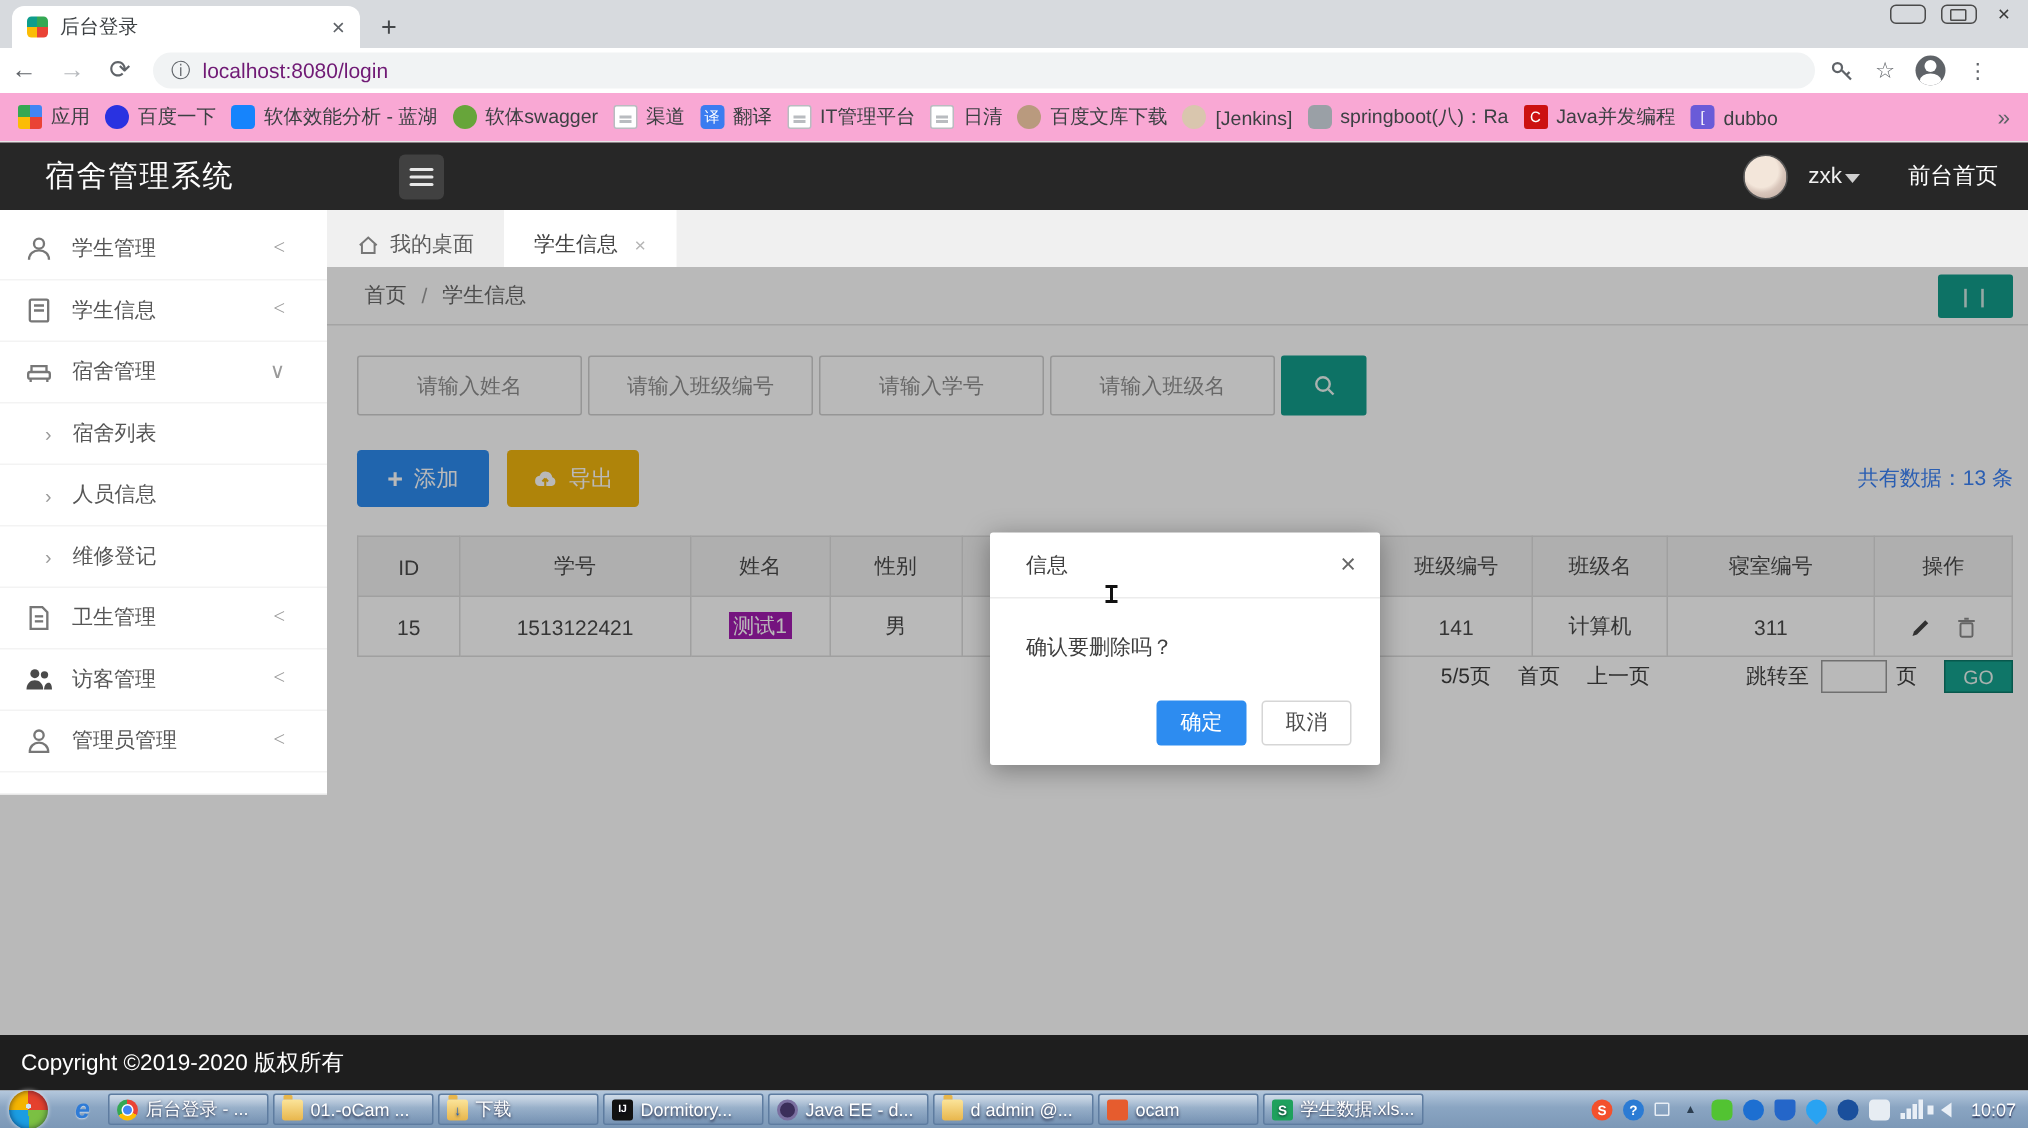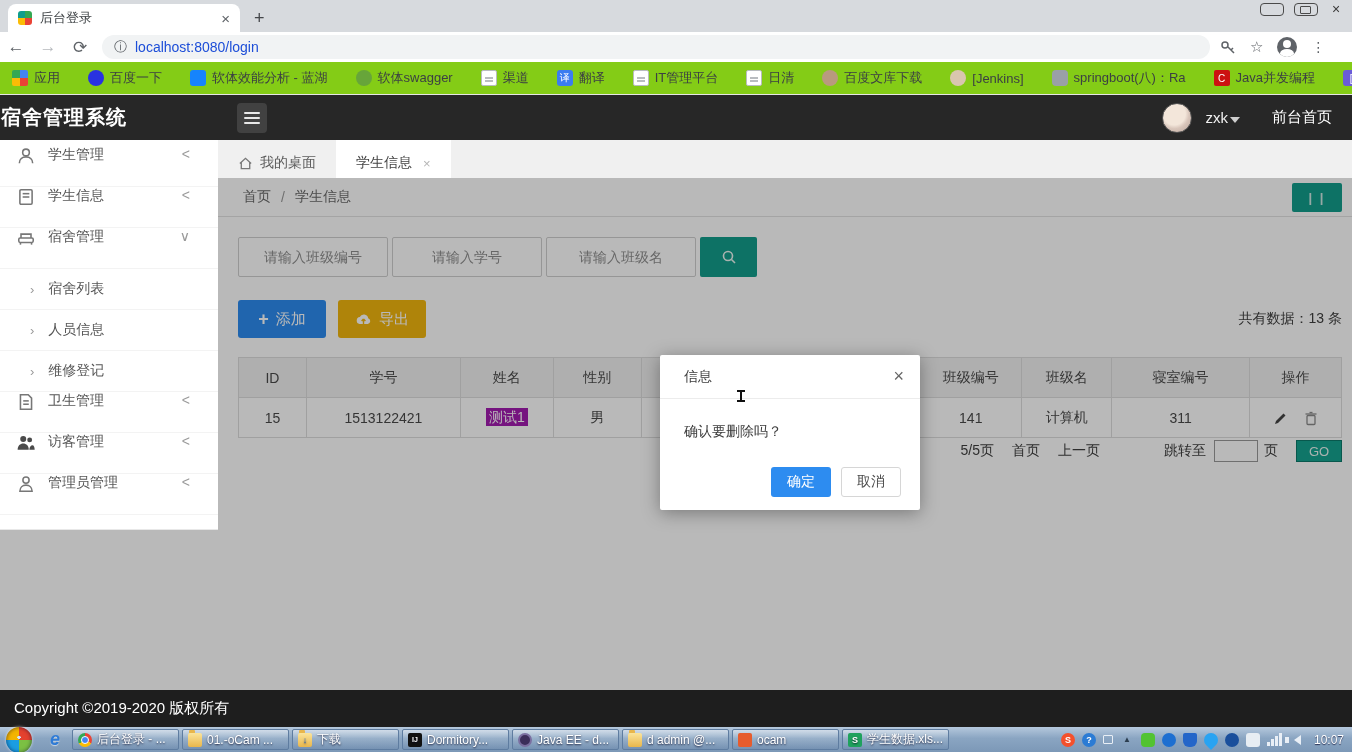--- a/index.html
+++ b/index.html
@@ -20,72 +20,72 @@
   .wc.restore::after { content:""; position:absolute; left:5px; top:2px; width:9px; height:6px; border:1.5px solid #4a4a4a; border-radius:1px; }
   .wc.close { border:none; width:16px; font-size:14px; color:#3a3a3a; text-align:center; line-height:13px; }
 
   .addressbar { position:absolute; top:32px; left:0; width:1352px; height:30px; background:#fff;
     display:flex; align-items:center; }
   .navbtn { font-size:17px; color:#5f6368; width:32px; text-align:center; }
   .navbtn.dis { color:#b6b9bd; }
   .urlpill { margin-left:6px; width:1108px; height:24px; background:#f1f3f4; border-radius:12px;
     display:flex; align-items:center; padding:0 12px; gap:8px; }
   .urlpill .info { font-size:13px; color:#5f6368; }
-  .urlpill .url { font-size:14px; color:#1d4ed8; }
+  .urlpill .url { font-size:14px; color:#701a75; }
   .abar-right { display:flex; align-items:center; gap:14px; margin-left:10px; }
   .star { font-size:15px; color:#5f6368; }
   .prof { width:20px; height:20px; border-radius:50%; background:#5f6368; position:relative; overflow:hidden; }
   .prof::before { content:""; position:absolute; left:6px; top:3px; width:8px; height:8px; border-radius:50%; background:#fff; }
   .prof::after  { content:""; position:absolute; left:3px; top:12px; width:14px; height:9px; border-radius:50%; background:#fff; }
   .dots { font-size:14px; color:#5f6368; }
 
-  .bookmarks { position:absolute; top:62px; left:0; width:1352px; height:33px; background:#84cc16;
-    border-bottom:1px solid #e6e6e6; display:flex; align-items:center; padding:0 12px; gap:28px; }
+  .bookmarks { position:absolute; top:62px; left:0; width:1352px; height:33px; background:#f9a8d4;
+    border-bottom:1px solid #e6e6e6; display:flex; align-items:center; padding:0 12px; gap:10px; }
   .bm { display:flex; align-items:center; gap:6px; font-size:13px; color:#3c4043; white-space:nowrap; }
   .bmi { width:16px; height:16px; border-radius:3px; flex:0 0 auto; display:flex; align-items:center;
     justify-content:center; font-size:10px; color:#fff; }
   .bmi.apps { background:conic-gradient(#4285f4 0 25%, #ea4335 0 50%, #fbbc05 0 75%, #34a853 0); border-radius:2px; }
   .bmi.baidu { background:#2932e1; border-radius:50%; }
   .bmi.lanhu { background:#1684fc; }
   .bmi.swagger { background:#67a53a; border-radius:50%; }
   .bmi.page { background:#fff; border:1px solid #b9bcc0; border-radius:2px; }
   .bmi.page::after { content:""; width:8px; height:2px; box-shadow:0 3px 0 #b9bcc0, 0 6px 0 #b9bcc0; margin-top:-6px; }
   .bmi.trans { background:#3b7cf0; }
   .bmi.avatar { background:#b99a7e; border-radius:50%; }
   .bmi.jenkins { background:#d9c6ae; border-radius:50%; }
   .bmi.spring { background:#9aa0a6; border-radius:4px; }
   .bmi.javac { background:#cc1111; border-radius:2px; }
   .bmi.dubbo { background:#6a5bd8; }
   .bm-more { margin-left:auto; font-size:15px; color:#5f6368; }
 
   
   .appheader { position:absolute; top:95px; left:0; width:1352px; height:45px; background:#272727;
     display:flex; align-items:center; color:#fff; }
-  .apptitle { font-size:20px; font-weight:bold; margin-left:1px; letter-spacing:1px; }
+  .apptitle { font-size:20px; font-weight:normal; margin-left:30px; letter-spacing:1px; }
   .hamb { margin-left:110px; width:30px; height:30px; background:#414141; border-radius:4px;
     display:flex; flex-direction:column; justify-content:center; gap:3px; padding:0 7px; }
   .hamb i { display:block; height:2px; background:#e8e8e8; border-radius:1px; }
   .hdr-right { margin-left:auto; display:flex; align-items:center; gap:14px; margin-right:20px; }
   .uavatar { width:30px; height:30px; border-radius:50%;
     background:radial-gradient(circle at 40% 35%, #f3e6da 0 45%, #d9c6bb 60%, #b9a49a); border:1px solid #555; }
   .uname { font-size:15px; color:#f0f0f0; }
   .caret { width:0; height:0; border-left:5px solid transparent; border-right:5px solid transparent;
     border-top:6px solid #cfcfcf; display:inline-block; margin-left:2px; }
   .fronthome { font-size:15px; color:#ffffff; margin-left:18px; }
 
   
   .main { position:absolute; top:140px; left:0; width:1352px; height:550px; background:#fff; }
   .workarea { position:absolute; left:0; top:38px; right:0; bottom:0; background:#fff; z-index:1; }
   .overlay { position:absolute; left:0; top:38px; right:0; bottom:0; background:rgba(0,0,0,.275);
     z-index:4; pointer-events:none; }
 
   .sidebar { position:absolute; left:0; top:0; width:218px; height:390px; background:#fff; z-index:5;
     border-bottom:1px solid #e8e8e8; padding-top:6px; }
-  .sitem { height:41px; display:flex; border-bottom:1px solid #f3f3f3;
-    font-size:14px; color:#565656; position:relative; }
+  .sitem { height:41px; display:flex; align-items:center; border-bottom:1px solid #f3f3f3;
+    font-size:14px; color:#565656; position:relative;font-family:Liberation Serif, serif; }
   .sitem .sic { width:20px; height:20px; margin-left:16px; margin-right:12px; }
   .sitem .chev { position:absolute; right:28px; color:#9a9a9a; font-size:14px; }
   .ssub { height:41px; display:flex; align-items:center; border-bottom:1px solid #f3f3f3;
     font-size:14px; color:#565656; }
   .ssub .arr { margin-left:30px; margin-right:14px; color:#9a9a9a; font-size:13px; }
   svg.oline { stroke:#777; fill:none; stroke-width:1.4; }
 
   
   .ctabs { position:absolute; left:218px; top:0; right:0; height:46px; background:#f0f0f0; display:flex; }
   .ctab { display:flex; align-items:center; gap:7px; padding:0 20px; font-size:14px; color:#5c5c5c; }
@@ -109,21 +109,21 @@
   .searchbtn { width:57px; height:40px; background:#139e8c; border-radius:2px; display:flex;
     align-items:center; justify-content:center; margin-left:0; }
 
   
   .toolbar { position:absolute; left:238px; right:10px; top:160px; height:38px; display:flex; z-index:2; }
   .btn-add { width:88px; height:38px; background:#2d8cf0; border-radius:3px; color:#fff; font-size:15px;
     display:flex; align-items:center; justify-content:center; gap:7px; }
   .btn-add .plus { font-size:18px; font-weight:bold; }
   .btn-exp { width:88px; height:38px; background:#f2b60f; border-radius:3px; color:#fff; font-size:15px;
     display:flex; align-items:center; justify-content:center; gap:7px; margin-left:12px; }
-  .count { margin-left:auto; align-self:center; font-size:14px; color:#404040; }
+  .count { margin-left:auto; align-self:center; font-size:14px; color:#3b82f6; }
 
   
   .dtable { position:absolute; left:238px; top:217px; width:1104px; border-collapse:collapse; z-index:2; }
   .dtable th { background:#f2f2f2; font-weight:normal; }
   .dtable th,.dtable td { border:1px solid #ddd; height:40px; text-align:center; font-size:14px; color:#4a4a4a; }
   .sel { background:#a21caf; color:#fff; padding:1px 3px; }
   .opic { display:inline-block; vertical-align:middle; margin:0 6px; }
 
   
   .pager { position:absolute; right:10px; top:300px; display:flex; align-items:center; gap:18px;
@@ -325,20 +325,21 @@
   <div class="workarea"></div>
 
   <div class="breadcrumb">
     <span class="bc">首页</span>
     <span class="sep">/</span>
     <span>学生信息</span>
     <span class="fold-btn">| |</span>
   </div>
 
   <div class="filters">
+    <input class="fin" placeholder="请输入姓名" style="">
     <input class="fin" placeholder="请输入班级编号" style="">
     <input class="fin" placeholder="请输入学号" style="">
     <input class="fin" placeholder="请输入班级名" style="">
     <div class="searchbtn">
       <svg width="18" height="18" viewBox="0 0 18 18">
         <circle cx="8" cy="8" r="4.5" fill="none" stroke="#eaf5f2" stroke-width="1.6"></circle>
         <line x1="11.5" y1="11.5" x2="15" y2="15" stroke="#eaf5f2" stroke-width="1.6"></line>
       </svg>
     </div>
   </div>

